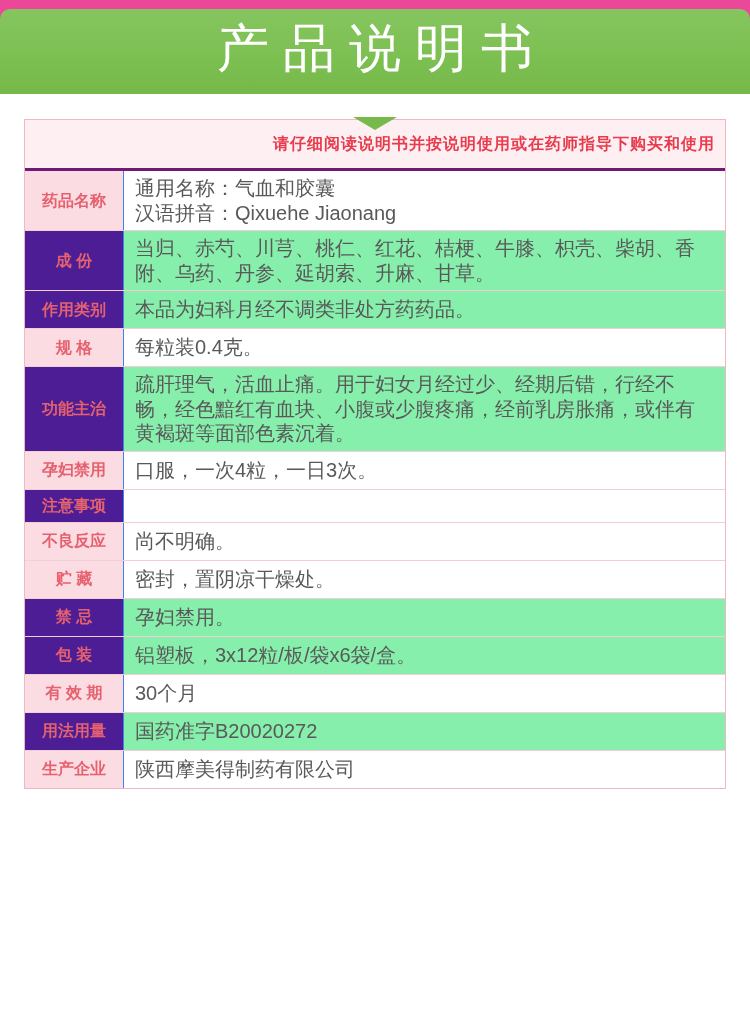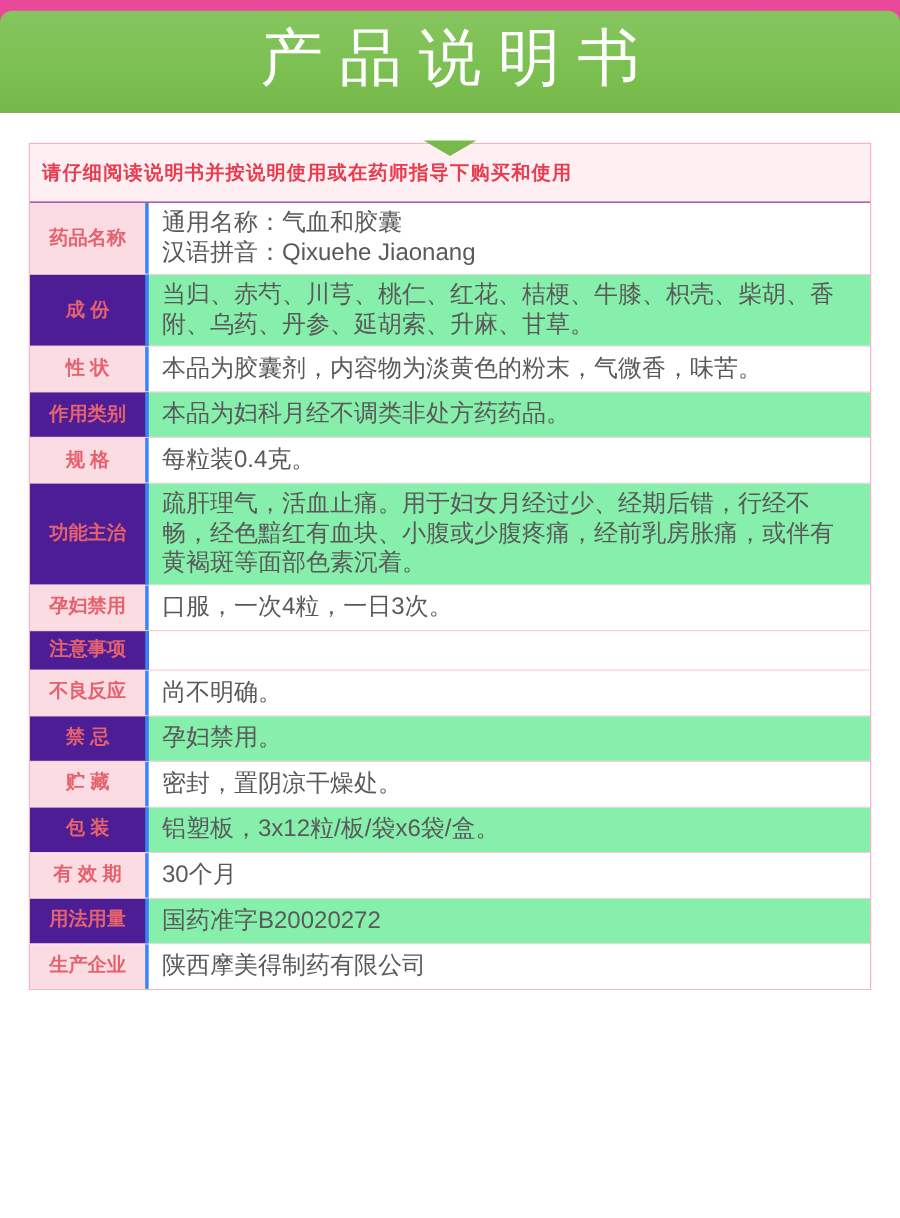--- a/index.html
+++ b/index.html
@@ -51,38 +51,38 @@
   }
   
   .card {
     width: 702px;
     margin: 25px auto 0 auto;
     border: 1px solid #f3b6c2;
     background: #ffffff;
   }
   .notice-row {
     background: #fdeff2;
-    border-bottom: 1px solid #701a75;
-    text-align: left;
+    border-bottom: 3px solid #701a75;
+    text-align: right;
     padding: 14px 10px 13px 10px;
     color: #e83b4d;
     font-size: 16px;
     font-weight: bold;
     letter-spacing: 1px;
   }
   .t-row {
     display: flex;
     align-items: stretch;
     border-bottom: 1px solid #f5cdd6;
   }
   .t-row:last-child { border-bottom: none; }
   .t-label {
     flex: 0 0 99px;
     background: #fbdce3;
-    border-right: 3px solid #3b82f6;
+    border-right: 1px solid #3b82f6;
     display: flex;
     align-items: center;
     justify-content: center;
     text-align: center;
     color: #e6616e;
     font-size: 16px;
     font-weight: bold;
     padding: 5px 4px;
     line-height: 22px;
   }
@@ -116,24 +116,20 @@
 
   <div class="t-row">
     <div class="t-label">药品名称</div>
     <div class="t-content">通用名称：气血和胶囊
 汉语拼音：Qixuehe Jiaonang</div>
   </div>
   <div class="t-row alt">
     <div class="t-label">成 份</div>
     <div class="t-content">当归、赤芍、川芎、桃仁、红花、桔梗、牛膝、枳壳、柴胡、香附、乌药、丹参、延胡索、升麻、甘草。</div>
   </div>
-  <div class="t-row">
-    <div class="t-label">性 状</div>
-    <div class="t-content">本品为胶囊剂，内容物为淡黄色的粉末，气微香，味苦。</div>
-  </div>
   <div class="t-row alt">
     <div class="t-label">作用类别</div>
     <div class="t-content">本品为妇科月经不调类非处方药药品。</div>
   </div>
   <div class="t-row">
     <div class="t-label">规 格</div>
     <div class="t-content">每粒装0.4克。</div>
   </div>
   <div class="t-row alt">
     <div class="t-label">功能主治</div>
@@ -143,27 +139,27 @@
     <div class="t-label">孕妇禁用</div>
     <div class="t-content">口服，一次4粒，一日3次。</div>
   </div>
   <div class="t-row alt">
     <div class="t-label">注意事项</div>
   </div>
   <div class="t-row">
     <div class="t-label">不良反应</div>
     <div class="t-content">尚不明确。</div>
   </div>
+  <div class="t-row">
+    <div class="t-label">贮 藏</div>
+    <div class="t-content">密封，置阴凉干燥处。</div>
+  </div>
   <div class="t-row alt">
     <div class="t-label">禁 忌</div>
     <div class="t-content">孕妇禁用。</div>
-  </div>
-  <div class="t-row">
-    <div class="t-label">贮 藏</div>
-    <div class="t-content">密封，置阴凉干燥处。</div>
   </div>
   <div class="t-row alt">
     <div class="t-label">包 装</div>
     <div class="t-content">铝塑板，3x12粒/板/袋x6袋/盒。</div>
   </div>
   <div class="t-row">
     <div class="t-label">有 效 期</div>
     <div class="t-content">30个月</div>
   </div>
   <div class="t-row alt">

